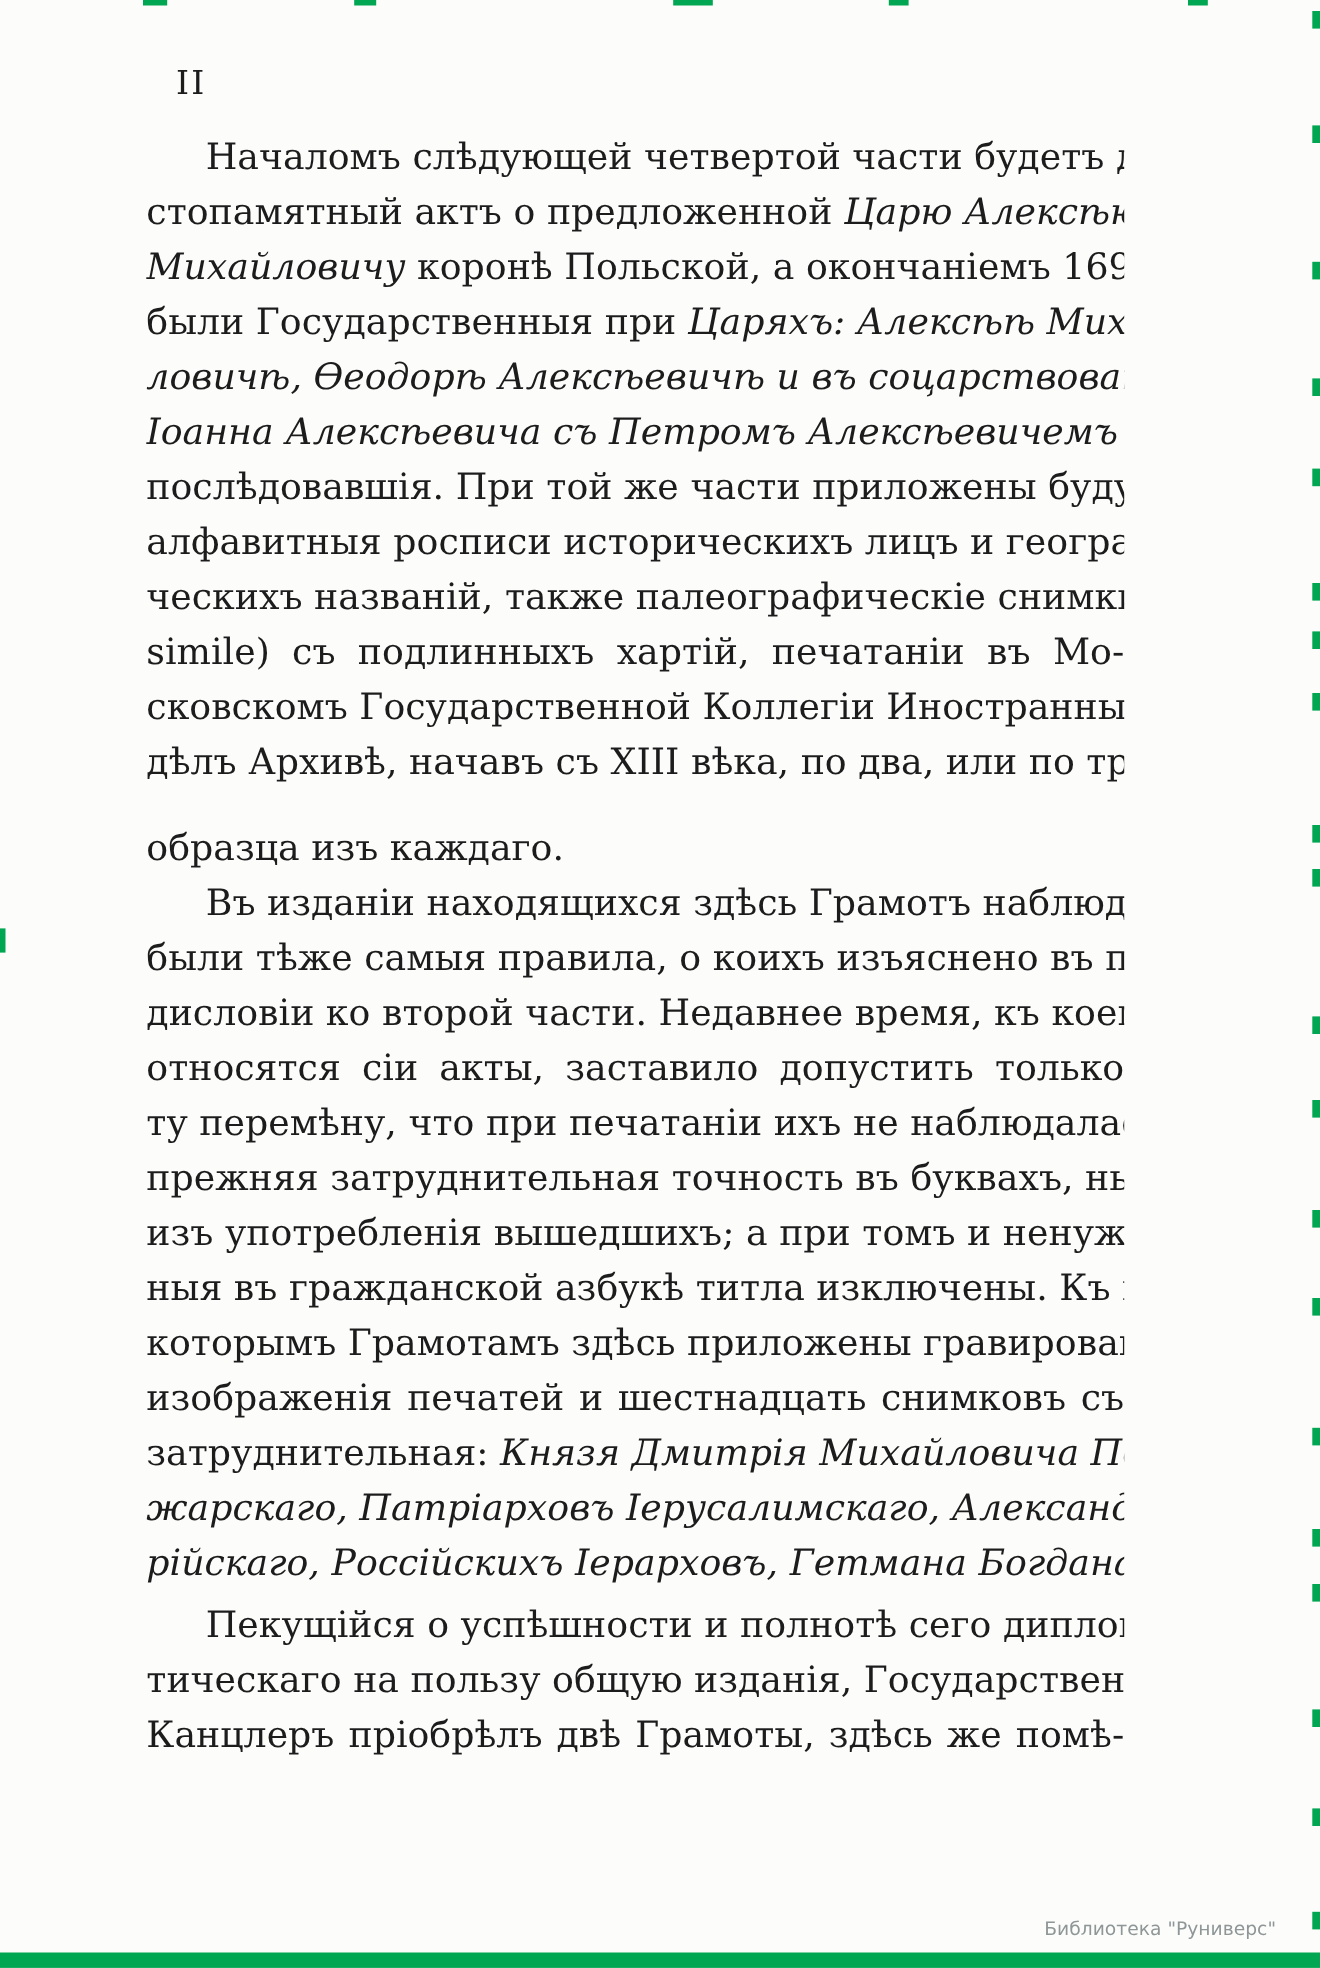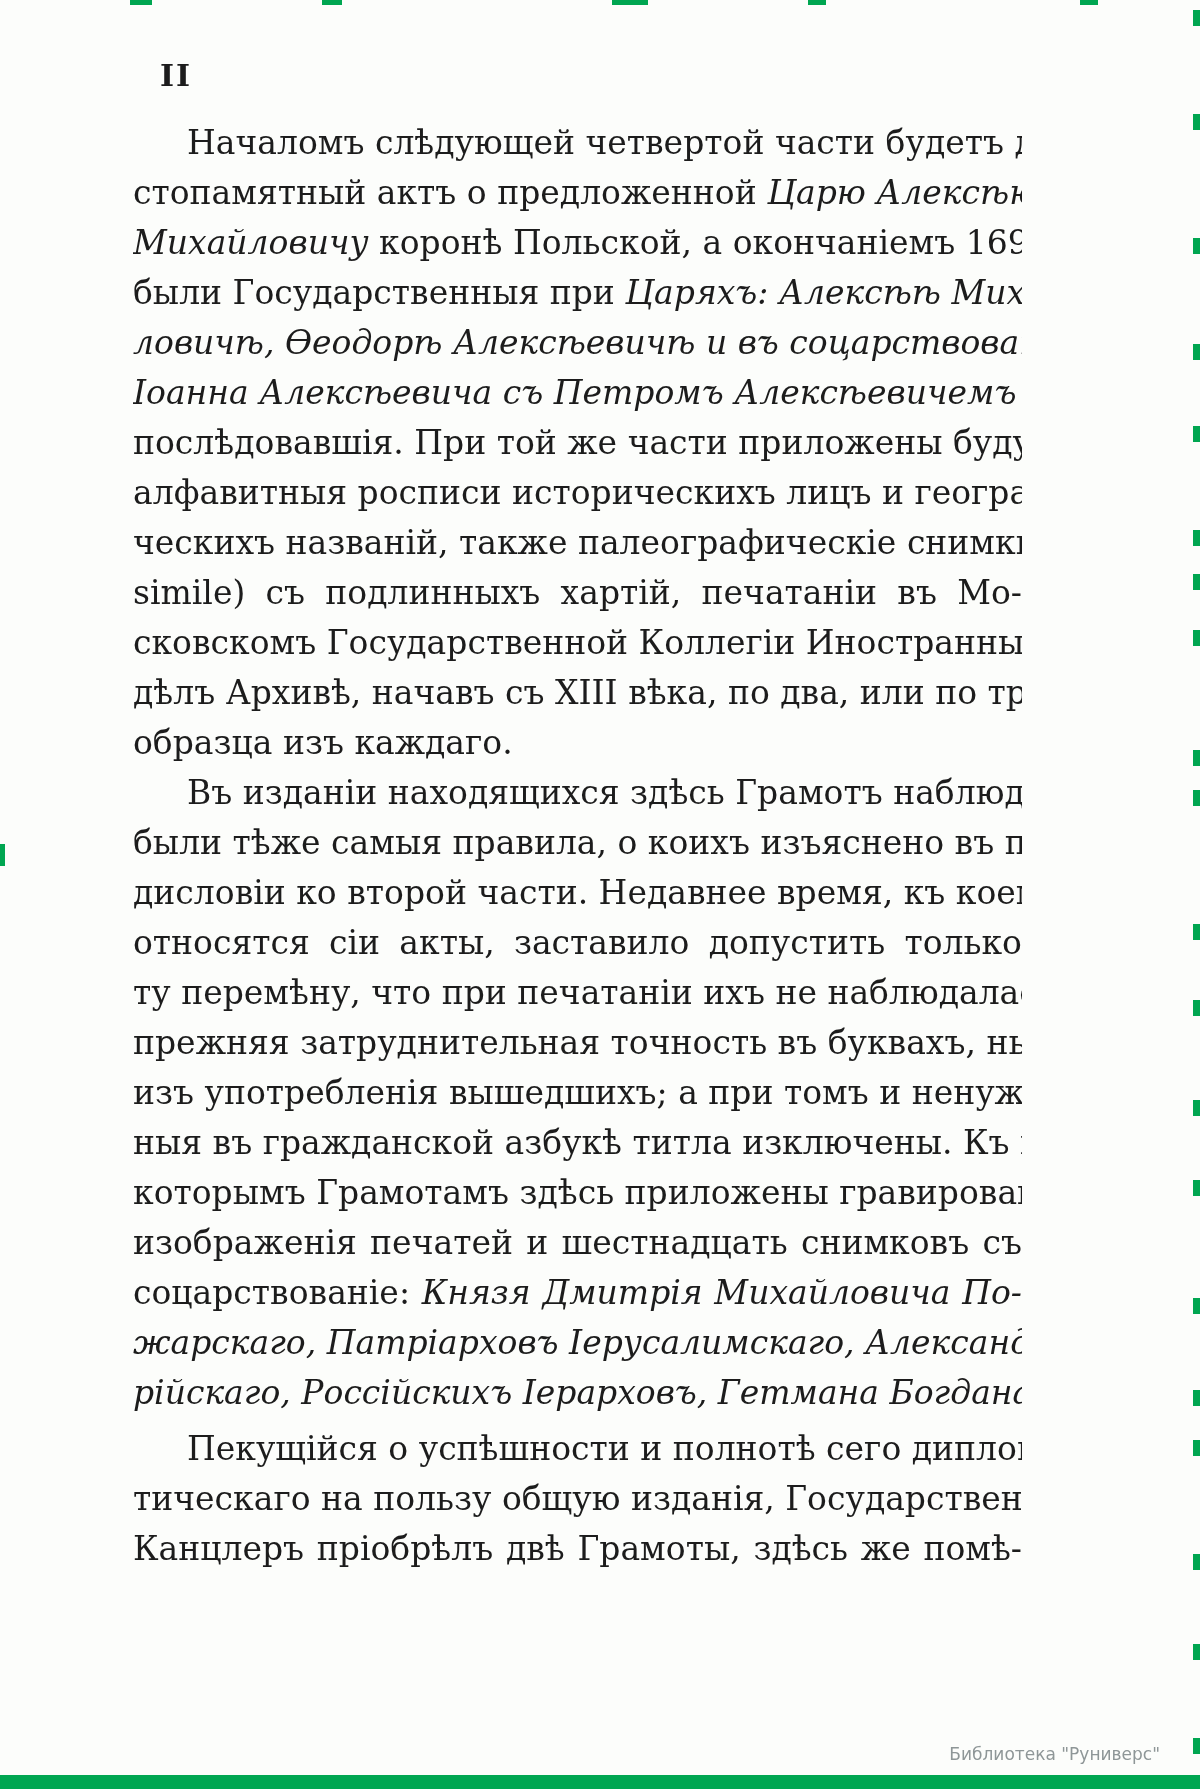--- a/index.html
+++ b/index.html
@@ -16,21 +16,21 @@
   }
   .scan-page {
     position: absolute;
     inset: 0;
   }
   .page-number {
     position: absolute;
     left: 160px;
     top: 58px;
     font-size: 30px;
-    font-weight: 700;
+    font-weight: 400;
     letter-spacing: 2px;
     color: var(--ink, #1c1c1c);
   }
   .text-block {
     position: absolute;
     left: 133px;
     top: 118px;
     width: 889px;
     color: var(--ink, #1c1c1c);
   }
@@ -41,20 +41,21 @@
     line-height: 50px;
     font-size: 33px;
     text-align: justify;
     text-align-last: justify;
     white-space: nowrap;
     overflow: hidden;
   }
   .line.noj {
     text-align: right;
     text-align-last: left;
+    margin-top: 28px;
   }
   .line.indent { text-indent: 54px; }
   .it { font-style: italic; }
   .watermark {
     position: absolute;
     right: 40px;
     top: 1744px;
     font-family: "DejaVu Sans", sans-serif;
     font-size: 17px;
     color: var(--watermark-gray, #8e9697);
@@ -97,21 +98,21 @@
         <div class="line indent"><span>Въ изданіи находящихся здѣсь Грамотъ наблюдаемы</span></div>
         <div class="line"><span>были тѣже самыя правила, о коихъ изъяснено въ пре-</span></div>
         <div class="line"><span>дисловіи ко второй части. Недавнее время, къ коему</span></div>
         <div class="line"><span>относятся сіи акты, заставило допустить только</span></div>
         <div class="line"><span>ту перемѣну, что при печатаніи ихъ не наблюдалась</span></div>
         <div class="line"><span>прежняя затруднительная точность въ буквахъ, нынѣ</span></div>
         <div class="line"><span>изъ употребленія вышедшихъ; а при томъ и ненуж-</span></div>
         <div class="line"><span>ныя въ гражданской азбукѣ титла изключены. Къ нѣ-</span></div>
         <div class="line"><span>которымъ Грамотамъ здѣсь приложены гравированныя</span></div>
         <div class="line"><span>изображенія печатей и шестнадцать снимковъ съ</span></div>
-        <div class="line"><span>соцарствованіе: </span><span class="it">Князя Дмитрія Михайловича По-</span></div>
+        <div class="line"><span>затруднительная: </span><span class="it">Князя Дмитрія Михайловича По-</span></div>
         <div class="line"><span class="it">жарскаго, Патріарховъ Іерусалимскаго, Александ-</span></div>
         <div class="line"><span class="it">рійскаго, Россійскихъ Іерарховъ, Гетмана Богдана</span></div>
       </div>
       <div class="paragraph para-gap">
         <div class="line indent"><span>Пекущійся о успѣшности и полнотѣ сего диплома-</span></div>
         <div class="line"><span>тическаго на пользу общую изданія, Государственный</span></div>
         <div class="line"><span>Канцлеръ пріобрѣлъ двѣ Грамоты, здѣсь же помѣ-</span></div>
       </div>
     </div>
 

